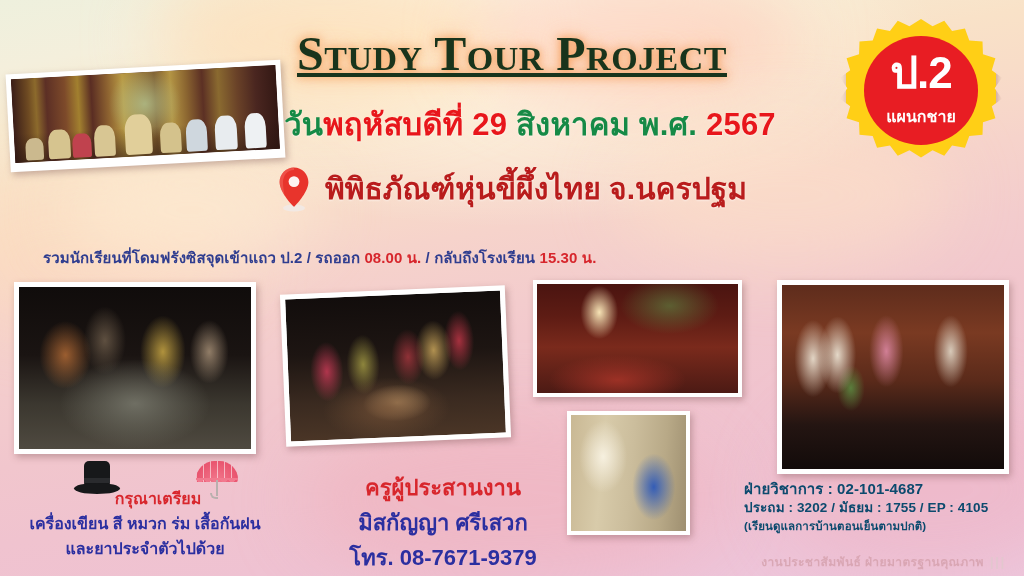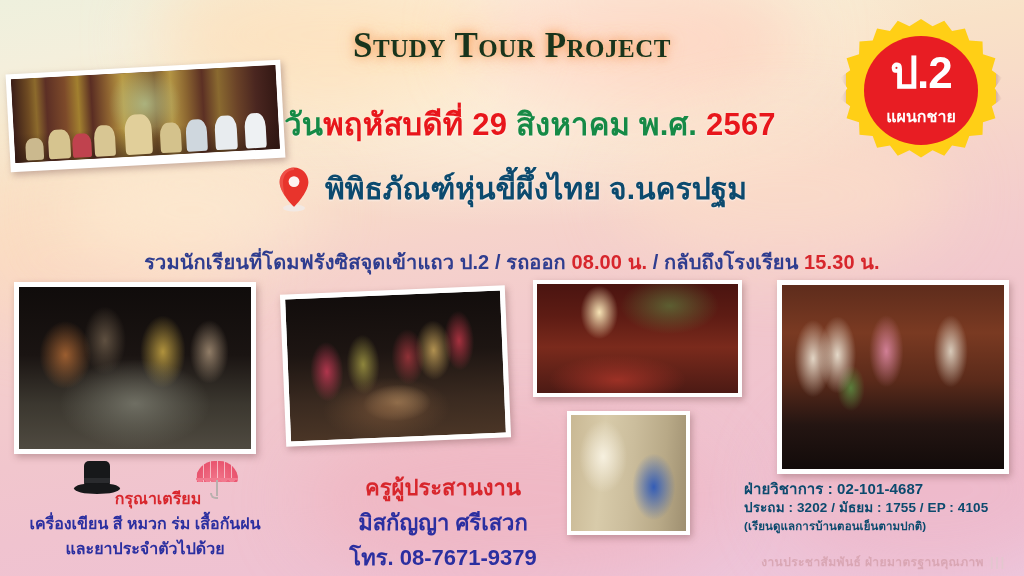--- a/index.html
+++ b/index.html
@@ -120,48 +120,49 @@
     background:
       radial-gradient(ellipse 28% 42% at 28% 36%, rgba(248,242,226,.95) 0%, rgba(215,205,180,0) 74%),
       radial-gradient(ellipse 26% 40% at 72% 62%, rgba(40,86,186,.92) 0%, rgba(30,62,140,0) 72%),
       linear-gradient(95deg, #c9b894 0%, #d8cbaa 28%, #cbbd9c 52%, #b8a987 78%, #9e8f70 100%);
   }
 
   
   #title {
     position:absolute; left:0; right:0; top:26px; text-align:center;
     font-family:"Liberation Serif", serif;
-    font-size:35px; font-weight:bold; letter-spacing:.5px;
+    font-size:48px; font-weight:bold; letter-spacing:.5px;
     color:#19341c;
     font-variant:small-caps;
     text-shadow:0 0 9px rgba(246,148,78,.95), 0 0 18px rgba(250,176,112,.75),
                 1px 1px 0 rgba(255,224,190,.55);
+    text-decoration:underline;
   }
   #date-line {
     position:absolute; left:0; right:0; top:99px; text-align:center;
     font-size:31px; font-weight:bold; letter-spacing:.2px;
     text-shadow:0 1px 2px rgba(255,255,255,.55);
     padding-left:36px;
   }
   #date-line .g { color:#168a46; }
   #date-line .r { color:#e8161b; }
 
   #venue-row {
     position:absolute; left:0; right:0; top:165px;
     display:flex; align-items:center; justify-content:center; gap:14px;
   }
   #venue-text {
-    font-size:30px; font-weight:bold; color:#0c4a6e;
+    font-size:30px; font-weight:bold; color:#b91c1c;
     text-shadow:0 1px 2px rgba(255,255,255,.60);
   }
   .pin { width:34px; height:46px; position:relative; flex:0 0 auto; }
 
   #meet-line {
-    position:absolute; left:0; right:0; top:246px; text-align:center;
-    font-size:20px; font-weight:bold; letter-spacing:.1px;
+    position:absolute; left:0; right:0; top:246px; text-align:left;
+    font-size:15px; font-weight:bold; letter-spacing:.1px;padding-left:43px;
   }
   #meet-line .b { color:#2f3d8f; }
   #meet-line .r { color:#d7262c; }
 
   
   #badge { position:absolute; left:846px; top:19px; width:150px; height:143px; }
   #badge .star {
     position:absolute; inset:0;
     background:#ffcf16;
     clip-path:polygon(

